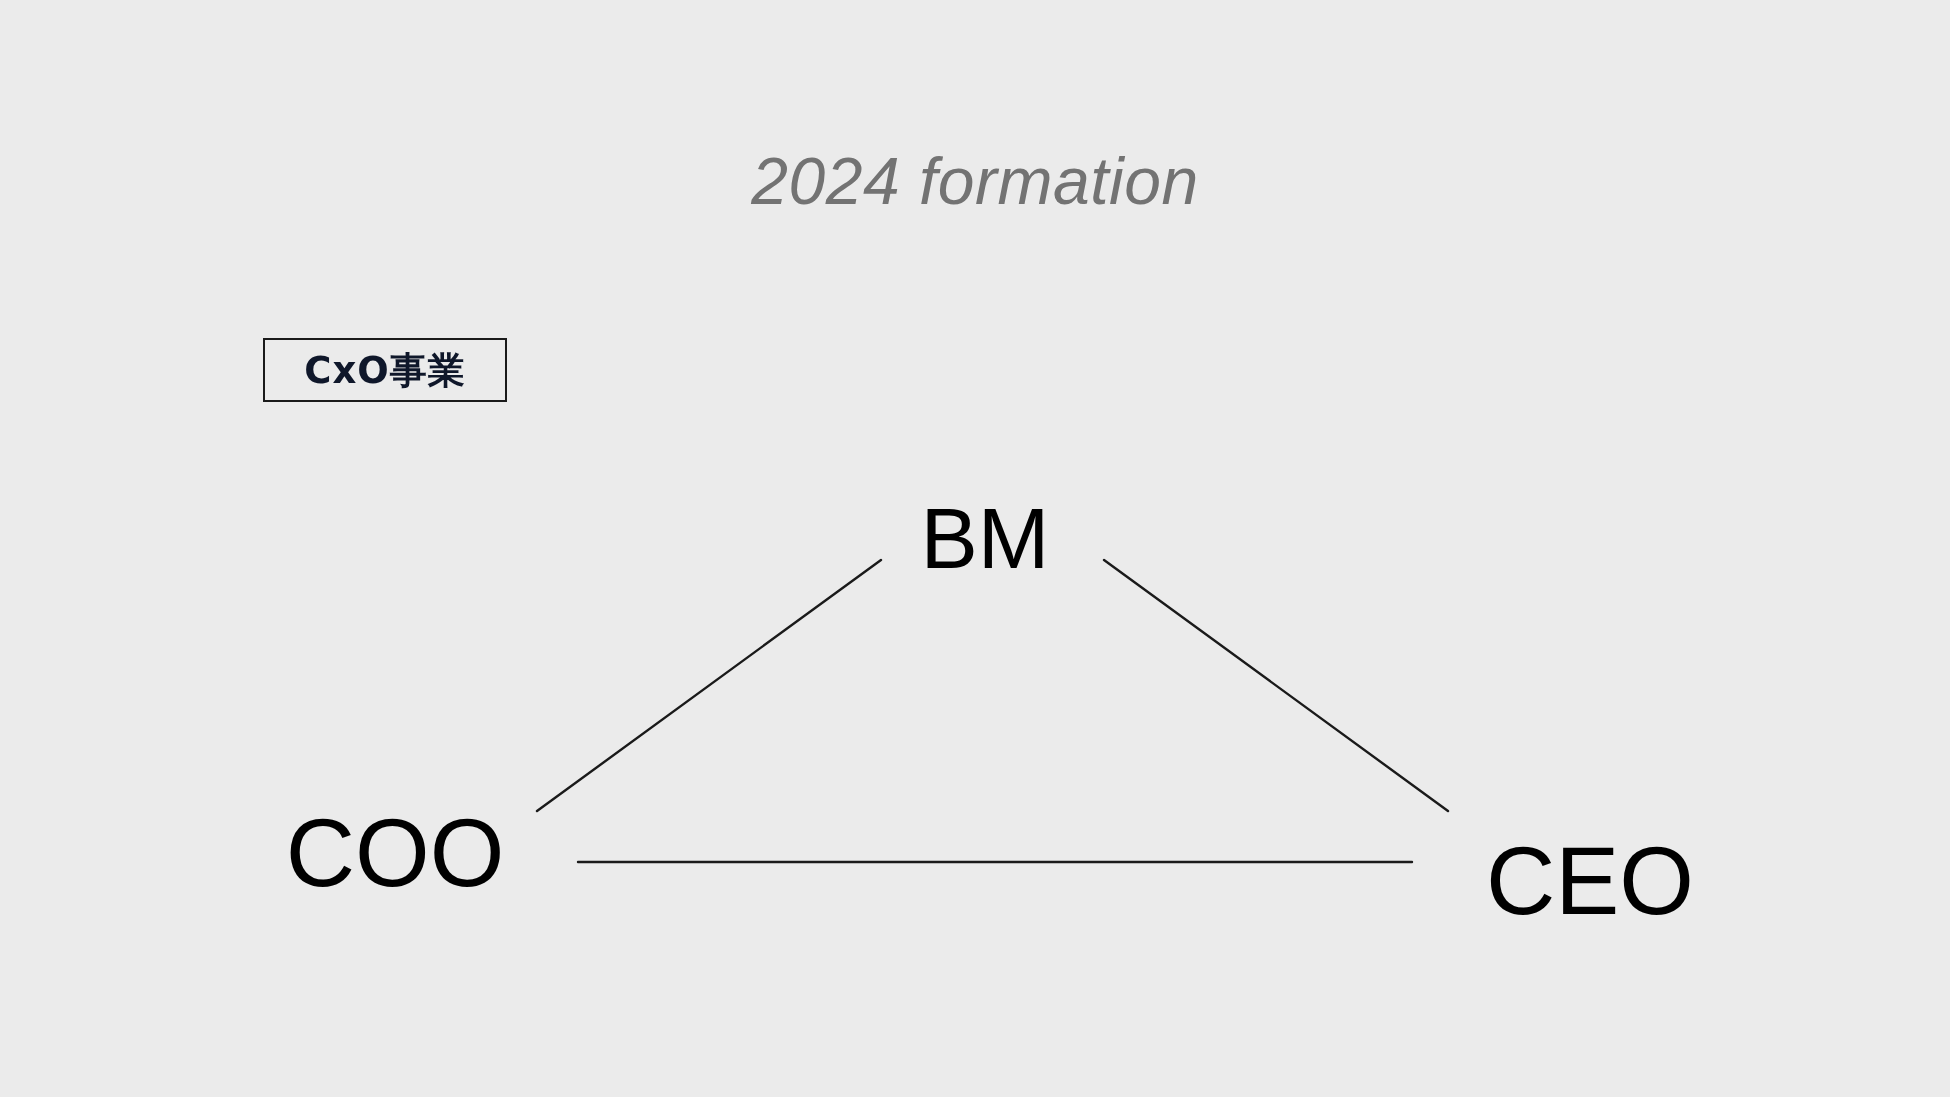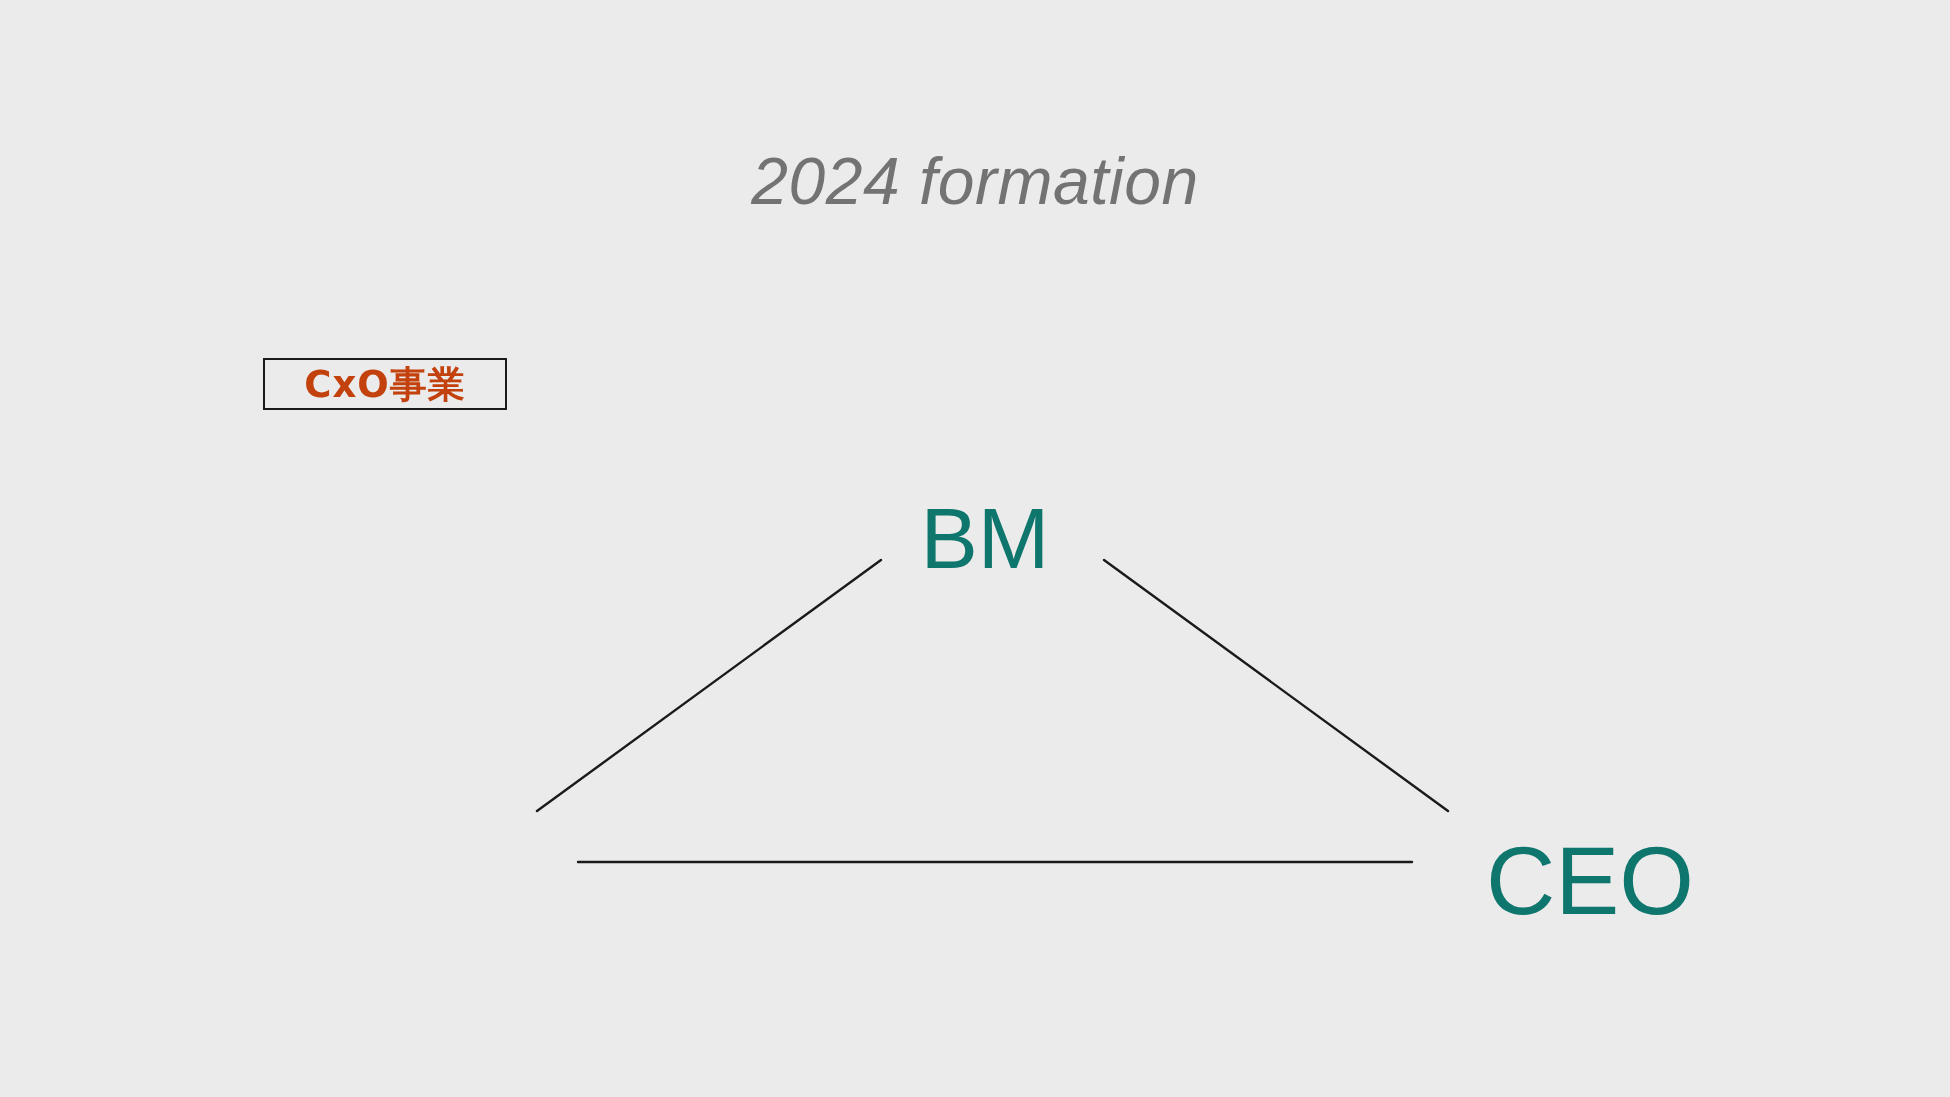--- a/index.html
+++ b/index.html
@@ -40,48 +40,47 @@
 
   
   .cat-box {
     position: absolute;
     box-sizing: border-box;
     border: 2px solid #1a1a1a;
     background: #ebebeb;
     display: flex;
     align-items: center;
     justify-content: center;
-    height: 52px;
+    height: 64px;
     font-family: "DejaVu Sans", "Liberation Sans", sans-serif;
     font-weight: 700;
     font-size: 37px;
     line-height: 1;
-    color: #c2410c;
+    color: #0f172a;
     letter-spacing: 1px;
     white-space: nowrap;
     padding: 0 10px;
-    margin-top: 20px;
   }
   #cat-cxo   { left: 263px;  top: 338px; width: 244px; }
   #cat-brand { left: 689px;  top: 338px; width: 634px; }
   #cat-new   { left: 1465px; top: 338px; width: 260px; }
 
   
   #diagram {
     position: absolute;
     left: 0;
     top: 0;
     width: 1950px;
     height: 1097px;
   }
   .node {
     position: absolute;
     font-family: "Liberation Sans", "DejaVu Sans", sans-serif;
     font-weight: 300;
-    color: #0f766e;
+    color: #000000;
     line-height: 1;
     white-space: nowrap;
     text-align: center;
   }
   #node-bm {
     font-size: 86px;
     left: 845px;
     top: 495px;
     width: 280px;
   }
@@ -111,16 +110,17 @@
 
 
   <svg id="diagram" viewBox="0 0 1950 1097">
     <line x1="537" y1="811" x2="881" y2="560" stroke="#1a1a1a" stroke-width="2.4" stroke-linecap="round"></line>
     <line x1="1104" y1="560" x2="1448" y2="811" stroke="#1a1a1a" stroke-width="2.4" stroke-linecap="round"></line>
     <line x1="578" y1="862" x2="1412" y2="862" stroke="#1a1a1a" stroke-width="2.4" stroke-linecap="round"></line>
   </svg>
 
   <div id="node-bm" class="node">BM</div>
 
+  <div id="node-coo" class="node">COO</div>
 
   <div id="node-ceo" class="node">CEO</div>
 
 </div>
 
 </body></html>

